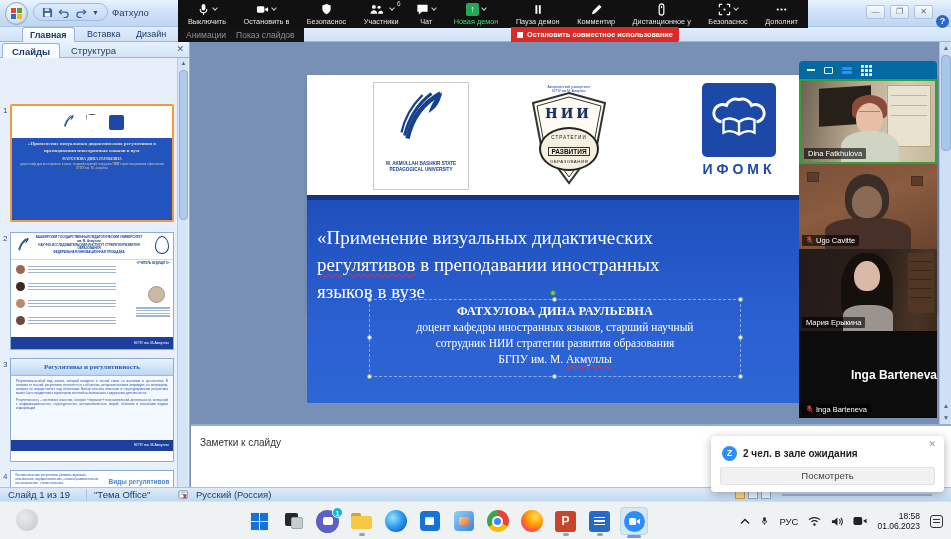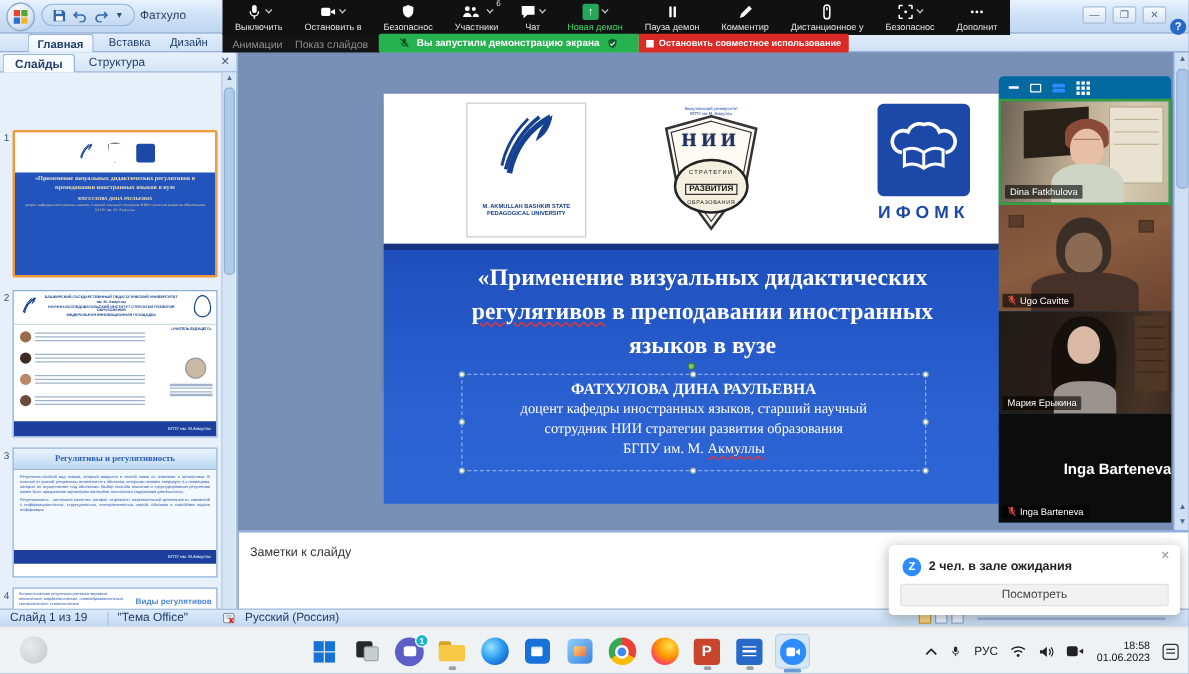--- a/index.html
+++ b/index.html
@@ -103,22 +103,22 @@
     color:#1a2f66;letter-spacing:4px;font-family:"Liberation Serif",serif;text-shadow:0 0 1px #333}
   .nii-oval{position:absolute;left:12px;top:44px;width:60px;height:44px;border:2px solid #222;border-radius:50%;
     background:#f4efdf;text-align:center}
   .nii-w1{font-size:4.6px;color:#222;margin-top:6px;letter-spacing:1px}
   .nii-w2{font-size:6.5px;font-weight:bold;color:#111;border:1px solid #333;display:inline-block;padding:0 2px;margin-top:1px}
   .nii-w3{font-size:4.4px;color:#222;margin-top:1px;letter-spacing:0.5px}
   .logo-ifomk{position:absolute;left:380px;top:8px;width:104px;height:108px;text-align:center}
   .if-sq{width:74px;height:74px;margin:0 auto;background:#1c49a8;border-radius:5px;display:flex;align-items:center;justify-content:center}
   .if-label{font-size:14px;font-weight:bold;color:#1c49a8;letter-spacing:4px;margin-top:4px}
 
-  .sl-title{position:absolute;left:10px;top:9px;width:490px;text-align:center;color:#fff;
-    font-family:"Liberation Serif",serif;font-weight:bold;font-size:19px;line-height:27px}
+  .sl-title{position:absolute;left:10px;top:24px;width:490px;text-align:left;color:#fff;
+    font-family:"Liberation Serif",serif;font-weight:normal;font-size:19px;line-height:27px}
   .miss{text-decoration:underline wavy #e33;text-decoration-thickness:1px;text-underline-offset:2px}
   .rot-dot{position:absolute;left:243px;top:90px;width:6px;height:6px;border-radius:50%;
     background:#7cc576;border:1px solid #3f7a3a}
   .auth-box{position:absolute;left:62px;top:99px;width:372px;height:78px;
     border:1px dashed rgba(220,230,255,.55);text-align:center;color:#fff;font-family:"Liberation Serif",serif}
   .auth-name{font-size:12.5px;font-weight:bold;margin-top:4px}
   .auth-line{font-size:11.5px;line-height:16px}
   .hdl{position:absolute;width:5px;height:5px;border-radius:50%;background:#fff;border:1px solid #8aa}
   .hdl.tl{left:-3px;top:-3px}.hdl.tm{left:50%;top:-3px;margin-left:-3px}.hdl.tr{right:-3px;top:-3px}
   .hdl.ml{left:-3px;top:50%;margin-top:-3px}.hdl.mr{right:-3px;top:50%;margin-top:-3px}
@@ -628,32 +628,20 @@
           </svg>
         </span>
       <span>Дополнит</span>
     </div>
   </div>
   <div class="zoombar-ext">
     <span>Анимации</span>
     <span>Показ слайдов</span>
   </div>
 
-  <div class="banner-green">
-    <svg width="9" height="9" viewBox="0 0 14 14" fill="#0d4f28">
-        <rect x="5" y="1" width="4" height="7" rx="2"></rect>
-        <path d="M3.5 6.5v.5a3.5 3.5 0 0 0 7 0v-.5" fill="none" stroke="#0d4f28" stroke-width="1.2"></path>
-        <line x1="2" y1="1" x2="12" y2="12" stroke="#0d4f28" stroke-width="1.4"></line>
-      </svg>
-    <span>Вы запустили демонстрацию экрана</span>
-    <svg width="10" height="10" viewBox="0 0 14 14">
-        <path d="M7 1l4.5 1.8v3.4c0 2.9-1.9 4.8-4.5 5.8-2.6-1-4.5-2.9-4.5-5.8V2.8z" fill="#0e5c2f"></path>
-        <path d="M4.6 7l1.7 1.7 3.1-3.4" fill="none" stroke="#fff" stroke-width="1.3"></path>
-      </svg>
-  </div>
   <div class="banner-red">
     <i></i>
     <span>Остановить совместное использование</span>
   </div>
 
   <div class="vpanel">
     <div class="vp-ctrl">
       <span class="mini"></span>
       <span class="spk"></span>
       <span class="gal">

